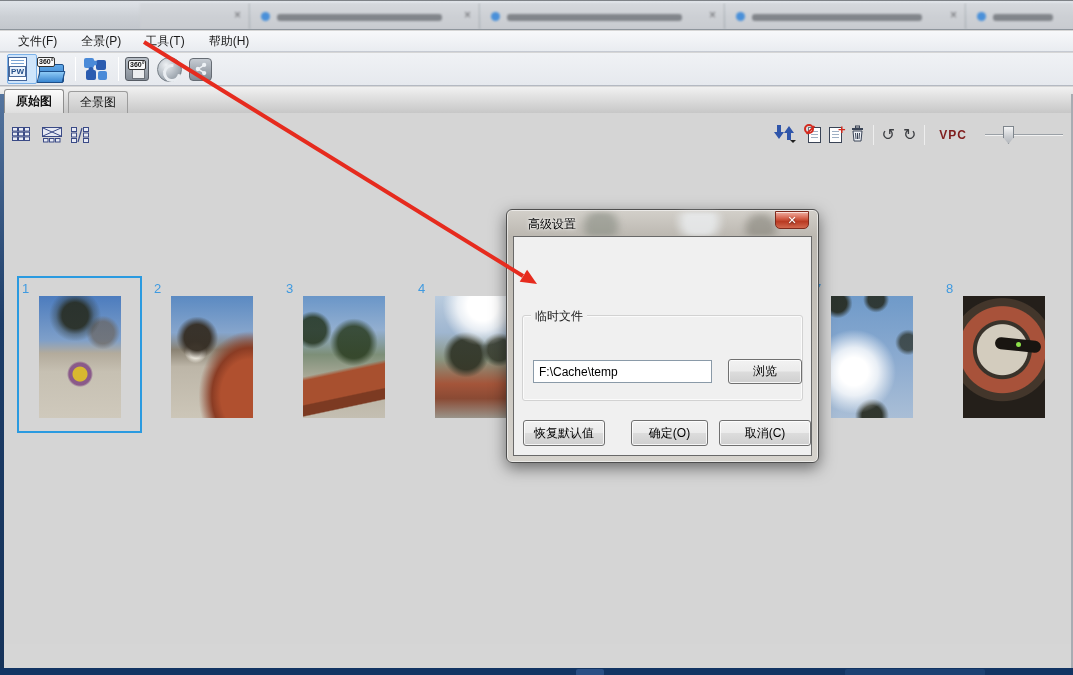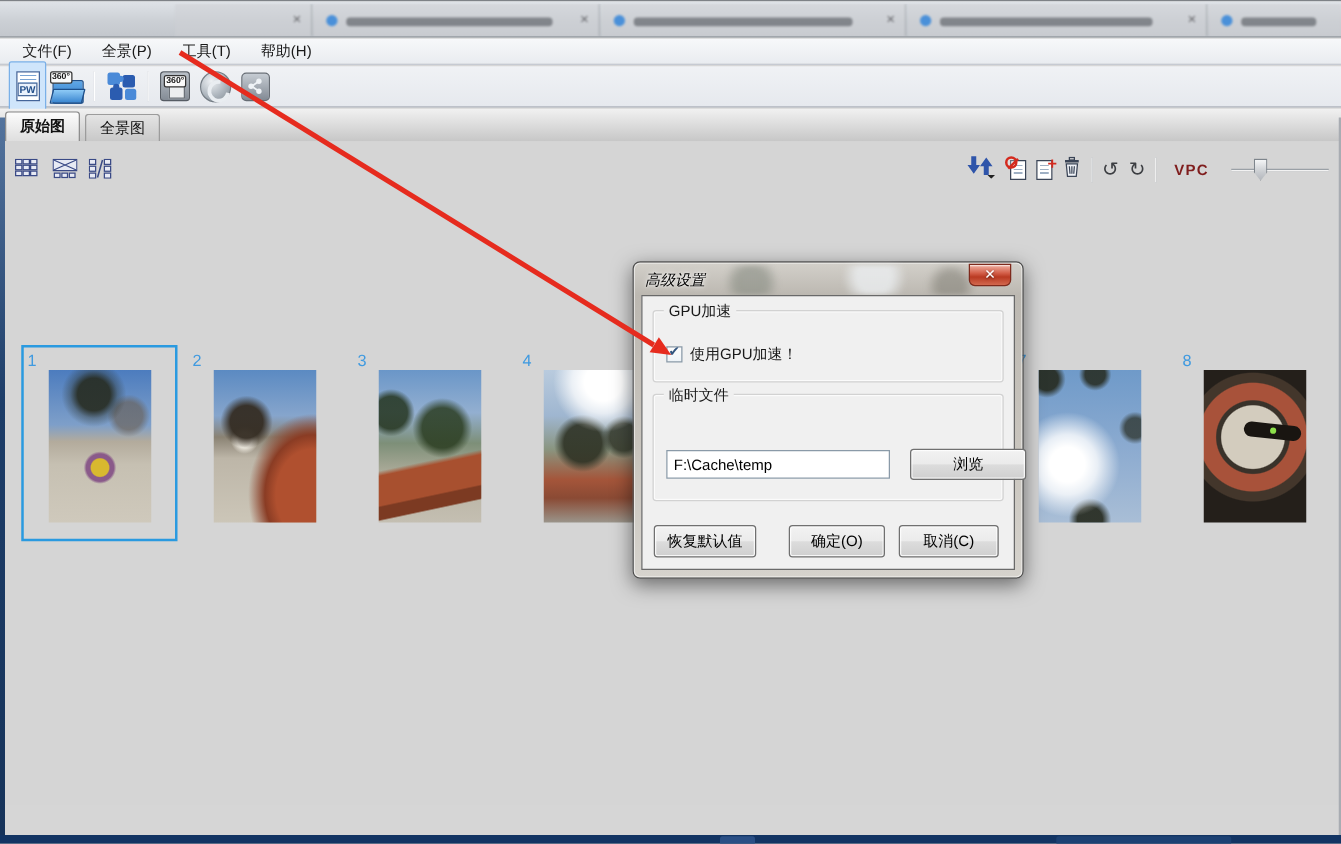--- a/index.html
+++ b/index.html
@@ -29,21 +29,21 @@
   
   .menubar { position:absolute; left:0; top:30px; width:1073px; height:21px;
     background:linear-gradient(180deg,#f7f8fa,#e9ecf0); border-bottom:1px solid #c6cad2;
     display:flex; align-items:center; padding-left:6px; }
   .menuitem { font-size:12px; color:#1a1a1a; padding:2px 12px; cursor:default; }
   
   .toolbar { position:absolute; left:0; top:52px; width:1073px; height:33px;
     background:linear-gradient(180deg,#f0f2f5,#e6e9ee); border-bottom:1px solid #b4b9c2;
     display:flex; align-items:center; }
   .tbsep { width:1px; height:24px; background:#b8bdc6; border-right:1px solid #fff; margin:0 5px; }
-  .tbtn { position:relative; width:30px; height:40px; margin:0 1px; display:flex; align-items:center; justify-content:center; }
+  .tbtn { position:relative; width:30px; height:30px; margin:0 1px; display:flex; align-items:center; }
   .tbtn.sel { background:#cfe5fb; border:1px solid #7ab0e8; border-radius:2px; }
   .pwpage { position:relative; width:19px; height:24px; background:#fff; border:1px solid #44659a;
     display:flex; align-items:flex-end; justify-content:center; }
   .pwpage::before{ content:""; position:absolute; left:2px; right:2px; top:2px; height:6px;
     background:repeating-linear-gradient(180deg,#7aa4d4 0 1px,transparent 1px 3px); }
   .pwlabel { font-size:8px; font-weight:bold; color:#234f8a; border:1px solid #4a6a9a;
     padding:0 1px; margin-bottom:3px; background:#eaf2fc; }
   .badge360 { position:absolute; top:-3px; left:-2px; z-index:2; font-size:7px; font-weight:bold;
     color:#111; background:#fafafa; border:1px solid #333; border-radius:2px; padding:0 1px; line-height:8px; }
   .folder { position:relative; width:25px; height:19px; margin-top:8px; }
@@ -149,22 +149,22 @@
   .dialog { position:absolute; left:506px; top:208px; width:313px; height:254px; z-index:50;
     border:1px solid #4e4e4e; border-radius:6px;
     background:linear-gradient(180deg,#d3d0ca 0%,#bcb8b1 26px,#c9c5be 60%,#d6d3cd 100%);
     box-shadow:0 5px 16px rgba(0,0,0,.5), inset 0 0 0 1px rgba(255,255,255,.55); }
   .dlg-blur { position:absolute; left:2px; top:2px; right:2px; height:24px; border-radius:5px 5px 0 0;
     overflow:hidden; filter:blur(2px);
     background:
       radial-gradient(circle at 30% 60%, rgba(130,135,125,.55) 0 12px, transparent 22px),
       radial-gradient(circle at 62% 40%, rgba(235,238,240,.8) 0 14px, transparent 26px),
       radial-gradient(circle at 82% 70%, rgba(120,118,108,.5) 0 10px, transparent 20px); }
-  .dlg-title { position:absolute; left:9px; top:6px; font-size:12px; color:#000;
-    text-shadow:0 0 5px rgba(255,255,255,.95), 0 0 2px #fff;font-style:italic; }
+  .dlg-title { position:absolute; left:21px; top:6px; font-size:12px; color:#000;
+    text-shadow:0 0 5px rgba(255,255,255,.95), 0 0 2px #fff; }
   .dlg-close { position:absolute; right:9px; top:1px; width:34px; height:18px;
     border:1px solid #7e2a1c; border-radius:0 0 5px 5px;
     background:linear-gradient(180deg,#f0b0a2 0%,#d4604a 40%,#b93a22 60%,#d2684e 100%);
     color:#fff; font-size:11px; font-weight:bold; text-align:center; line-height:17px;
     box-shadow:inset 0 1px 0 rgba(255,255,255,.6); text-shadow:0 1px 2px rgba(0,0,0,.5); }
   .dlg-body { position:absolute; left:6px; top:26px; right:6px; bottom:6px;
     background:#f0f0f0; border:1px solid #696969; }
   .groupbox { position:absolute; left:8px; width:281px; border:1px solid #d2d2d2;
     border-radius:3px; box-shadow:inset 0 0 0 1px rgba(255,255,255,.7); }
   .grouplabel { position:absolute; top:-8px; left:8px; background:#f0f0f0; padding:0 4px;
@@ -383,39 +383,30 @@
 
   <div class="winborder"></div>
   <div class="winborder-r"></div>
 
   <div class="dialog">
     <div class="dlg-blur"></div>
     <div class="dlg-title">高级设置</div>
     <div class="dlg-close">✕</div>
     <div class="dlg-body">
 
-      <div class="groupbox" style="top:11px; height:58px;">
-        <span class="grouplabel">GPU加速</span>
-        <div class="cbrow">
-          <span class="checkbox">
-            <span class="mk">✔</span>
-          </span>
-          <span class="cbtext">使用GPU加速！</span>
-        </div>
-      </div>
 
       <div class="groupbox" style="top:78px; height:86px;">
         <span class="grouplabel">临时文件</span>
         <input class="pathinput" type="text" value="F:\Cache\temp" style="">
-        <div class="w7btn" style="left:205px; top:43px; width:93px; height:25px;">浏览</div>
+        <div class="w7btn" style="left:205px; top:43px; width:74px; height:25px;">浏览</div>
       </div>
 
       <div class="w7btn" style="left:9px; top:183px; width:82px;">恢复默认值</div>
       <div class="w7btn" style="left:117px; top:183px; width:77px;">确定(O)</div>
-      <div class="w7btn" style="left:205px; top:183px; width:80px;">取消(C)</div>
+      <div class="w7btn" style="left:205px; top:183px; width:92px;">取消(C)</div>
     </div>
   </div>
 
   <div class="sliver">
     <span class="seg1"></span>
     <span class="seg2"></span>
   </div>
 
   <svg class="arrowlayer" width="1073" height="675" viewBox="0 0 1073 675">
     <line x1="144" y1="41" x2="523" y2="275" stroke="#e62b1e" stroke-width="4"></line>

